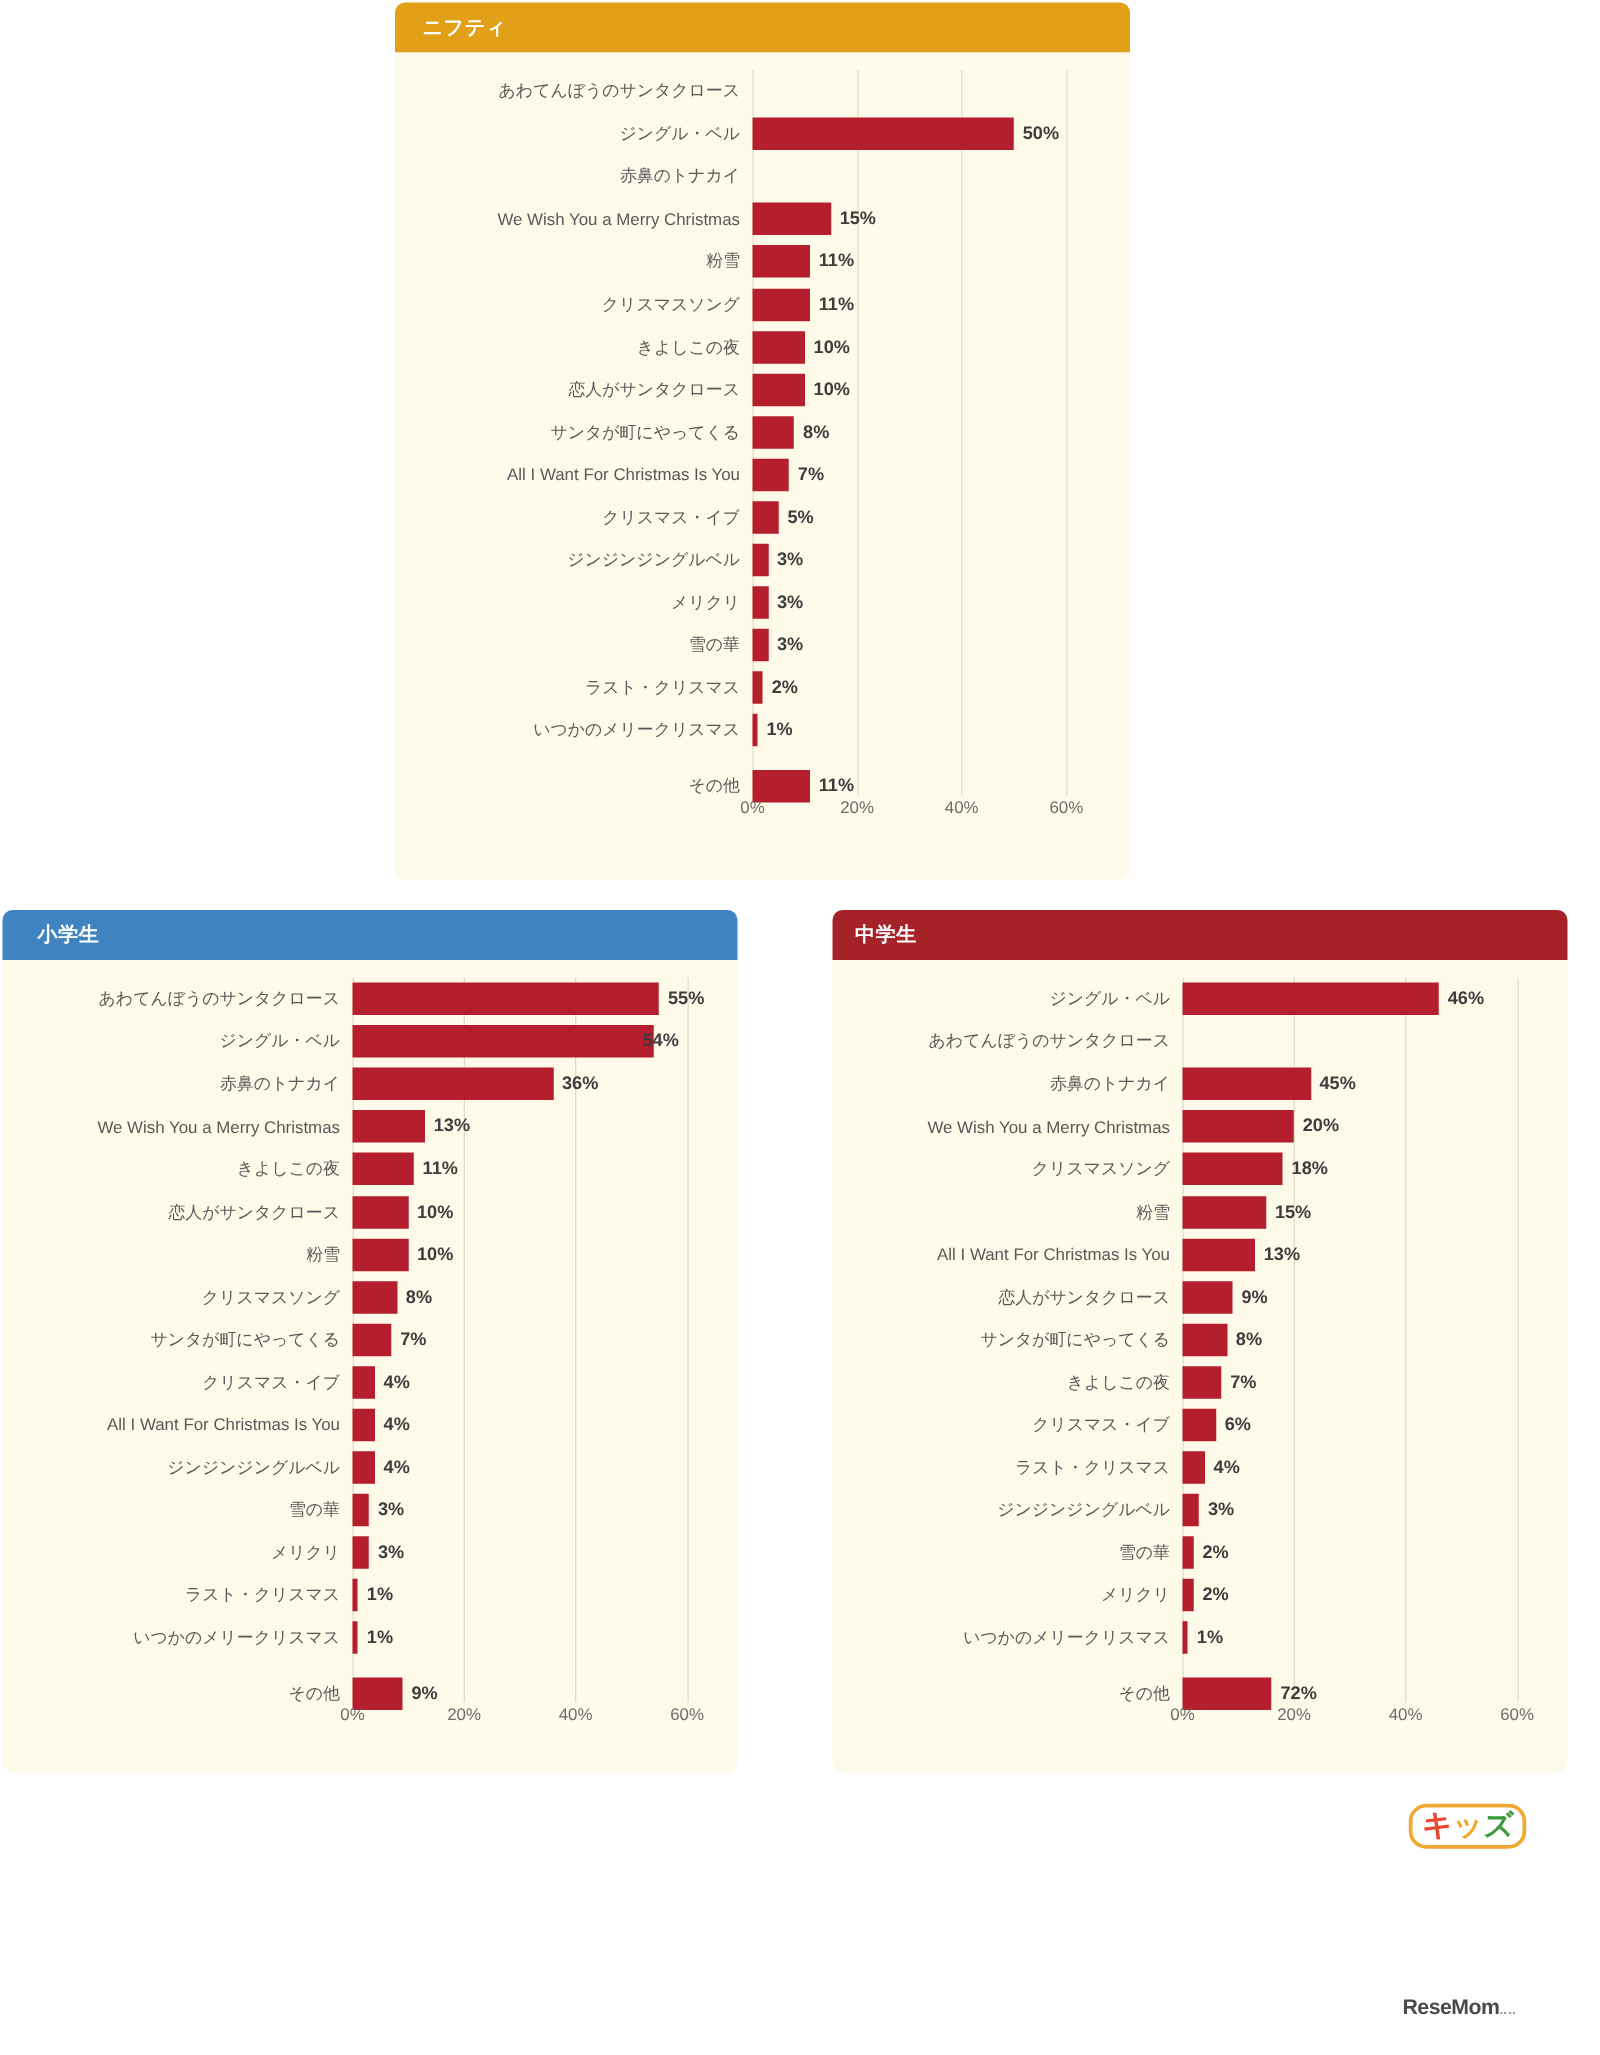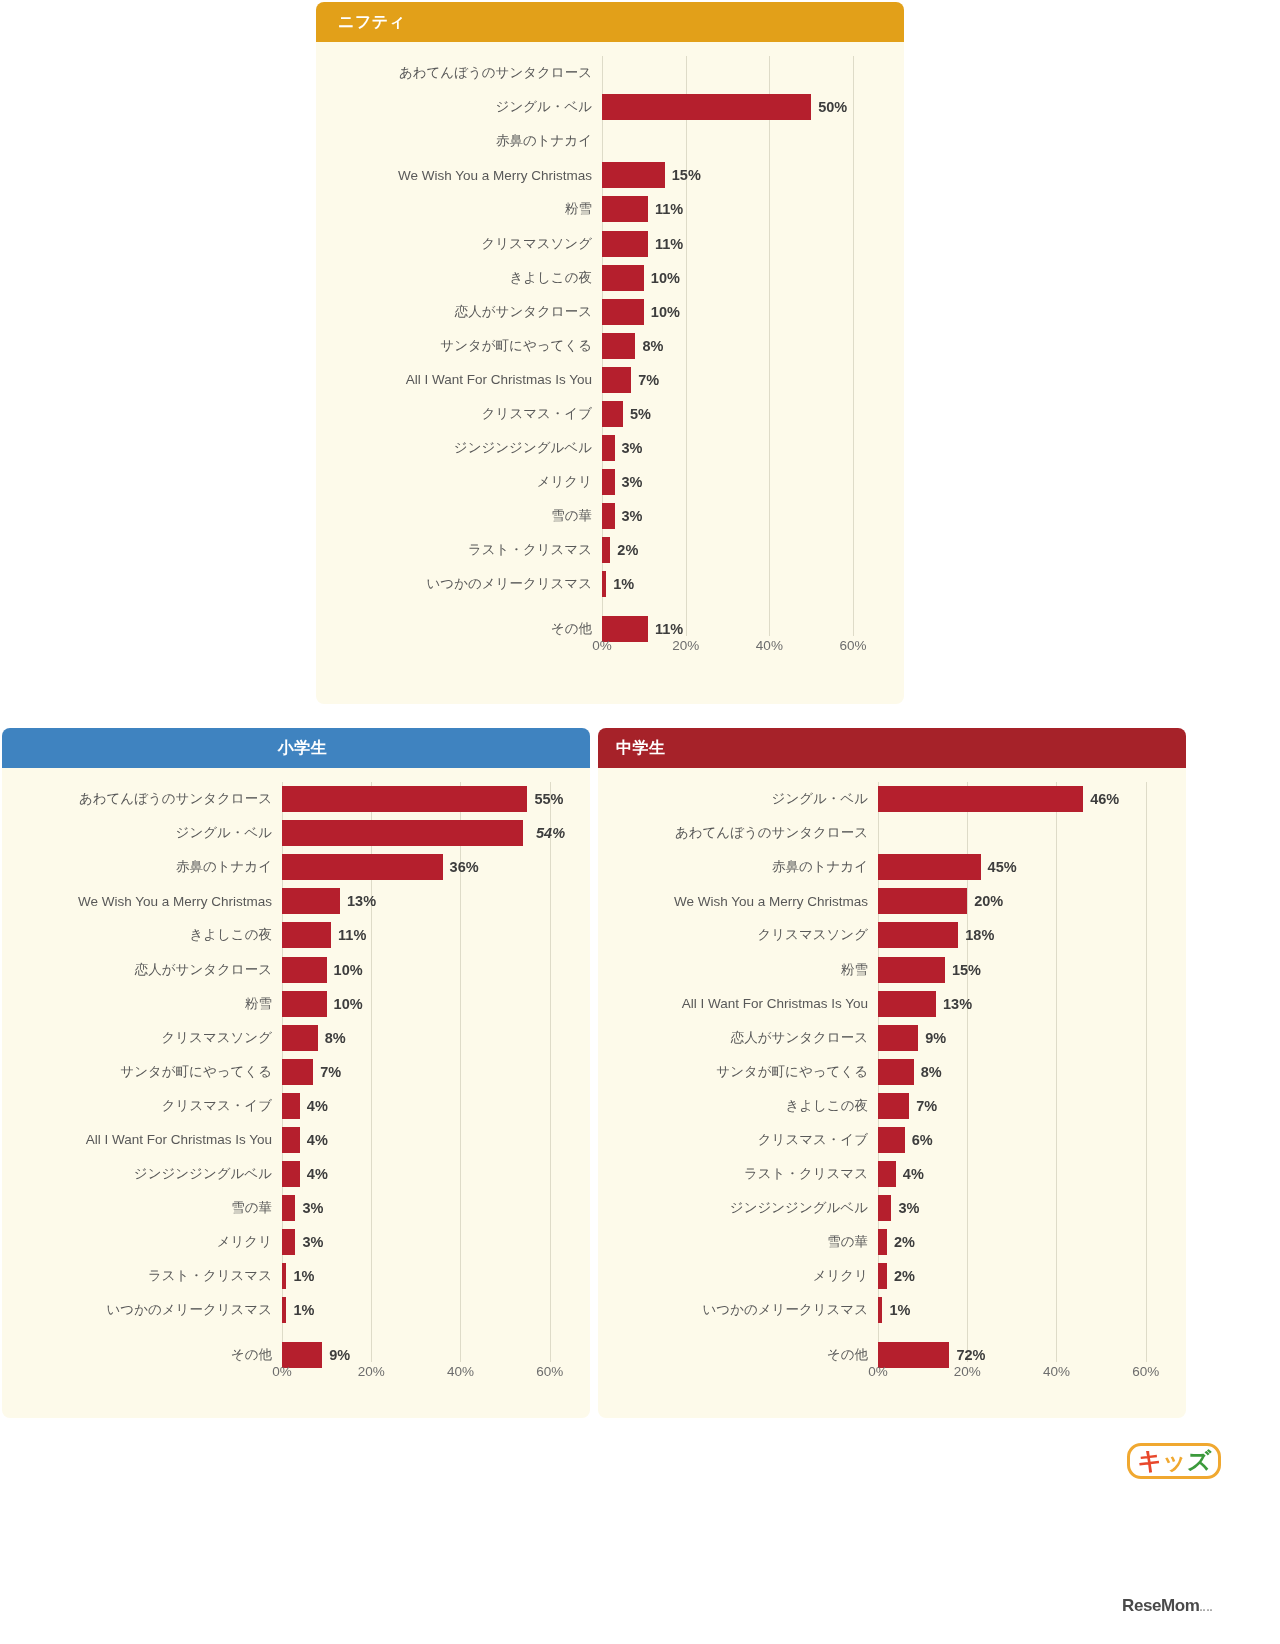--- a/index.html
+++ b/index.html
@@ -69,24 +69,24 @@
     transform:translateX(-50%);
     white-space:nowrap;
   }
 
   
   #panel-overall{left:316px;top:2px;width:588px;}
   #panel-overall .panel-header{background:#e2a019;padding-left:22px;}
   #panel-overall .panel-body{height:662px;}
 
   #panel-elementary{left:2px;top:728px;width:588px;}
-  #panel-elementary .panel-header{background:#3f83c0;padding-left:13px;justify-content:center;}
+  #panel-elementary .panel-header{background:#3f83c0;padding-left:28px;}
   #panel-elementary .panel-body{height:650px;}
 
-  #panel-junior{left:598px;top:728px;width:588px;}
+  #panel-junior{left:666px;top:728px;width:588px;}
   #panel-junior .panel-header{background:#a62229;padding-left:18px;}
   #panel-junior .panel-body{height:650px;}
 
   
   .logo-nifty{
     position:absolute;left:1015px;top:1443px;
     font-size:27px;font-weight:bold;
     display:flex;align-items:center;gap:5px;
     letter-spacing:-1px;
   }
@@ -257,21 +257,21 @@
             <div class="row-label" style="width: 272px;">あわてんぼうのサンタクロース</div>
             <div class="bar-area">
               <div class="bar" style="background: rgb(181, 31, 45); width: 245.385px;"></div>
               <div class="bar-value" style="left: 252.385px;">55%</div>
             </div>
           </div>
           <div class="row" style="height: 34.1px;">
             <div class="row-label" style="width: 272px;">ジングル・ベル</div>
             <div class="bar-area">
               <div class="bar" style="background: rgb(181, 31, 45); width: 240.923px;"></div>
-              <div class="bar-value" style="left: 254px; font-style: italic;">54%</div>
+              <div class="bar-value" style="left: 232px;">54%</div>
             </div>
           </div>
           <div class="row" style="height: 34.1px;">
             <div class="row-label" style="width: 272px;">赤鼻のトナカイ</div>
             <div class="bar-area">
               <div class="bar" style="background: rgb(181, 31, 45); width: 160.615px;"></div>
               <div class="bar-value" style="left: 167.615px;">36%</div>
             </div>
           </div>
           <div class="row" style="height: 34.1px;">

